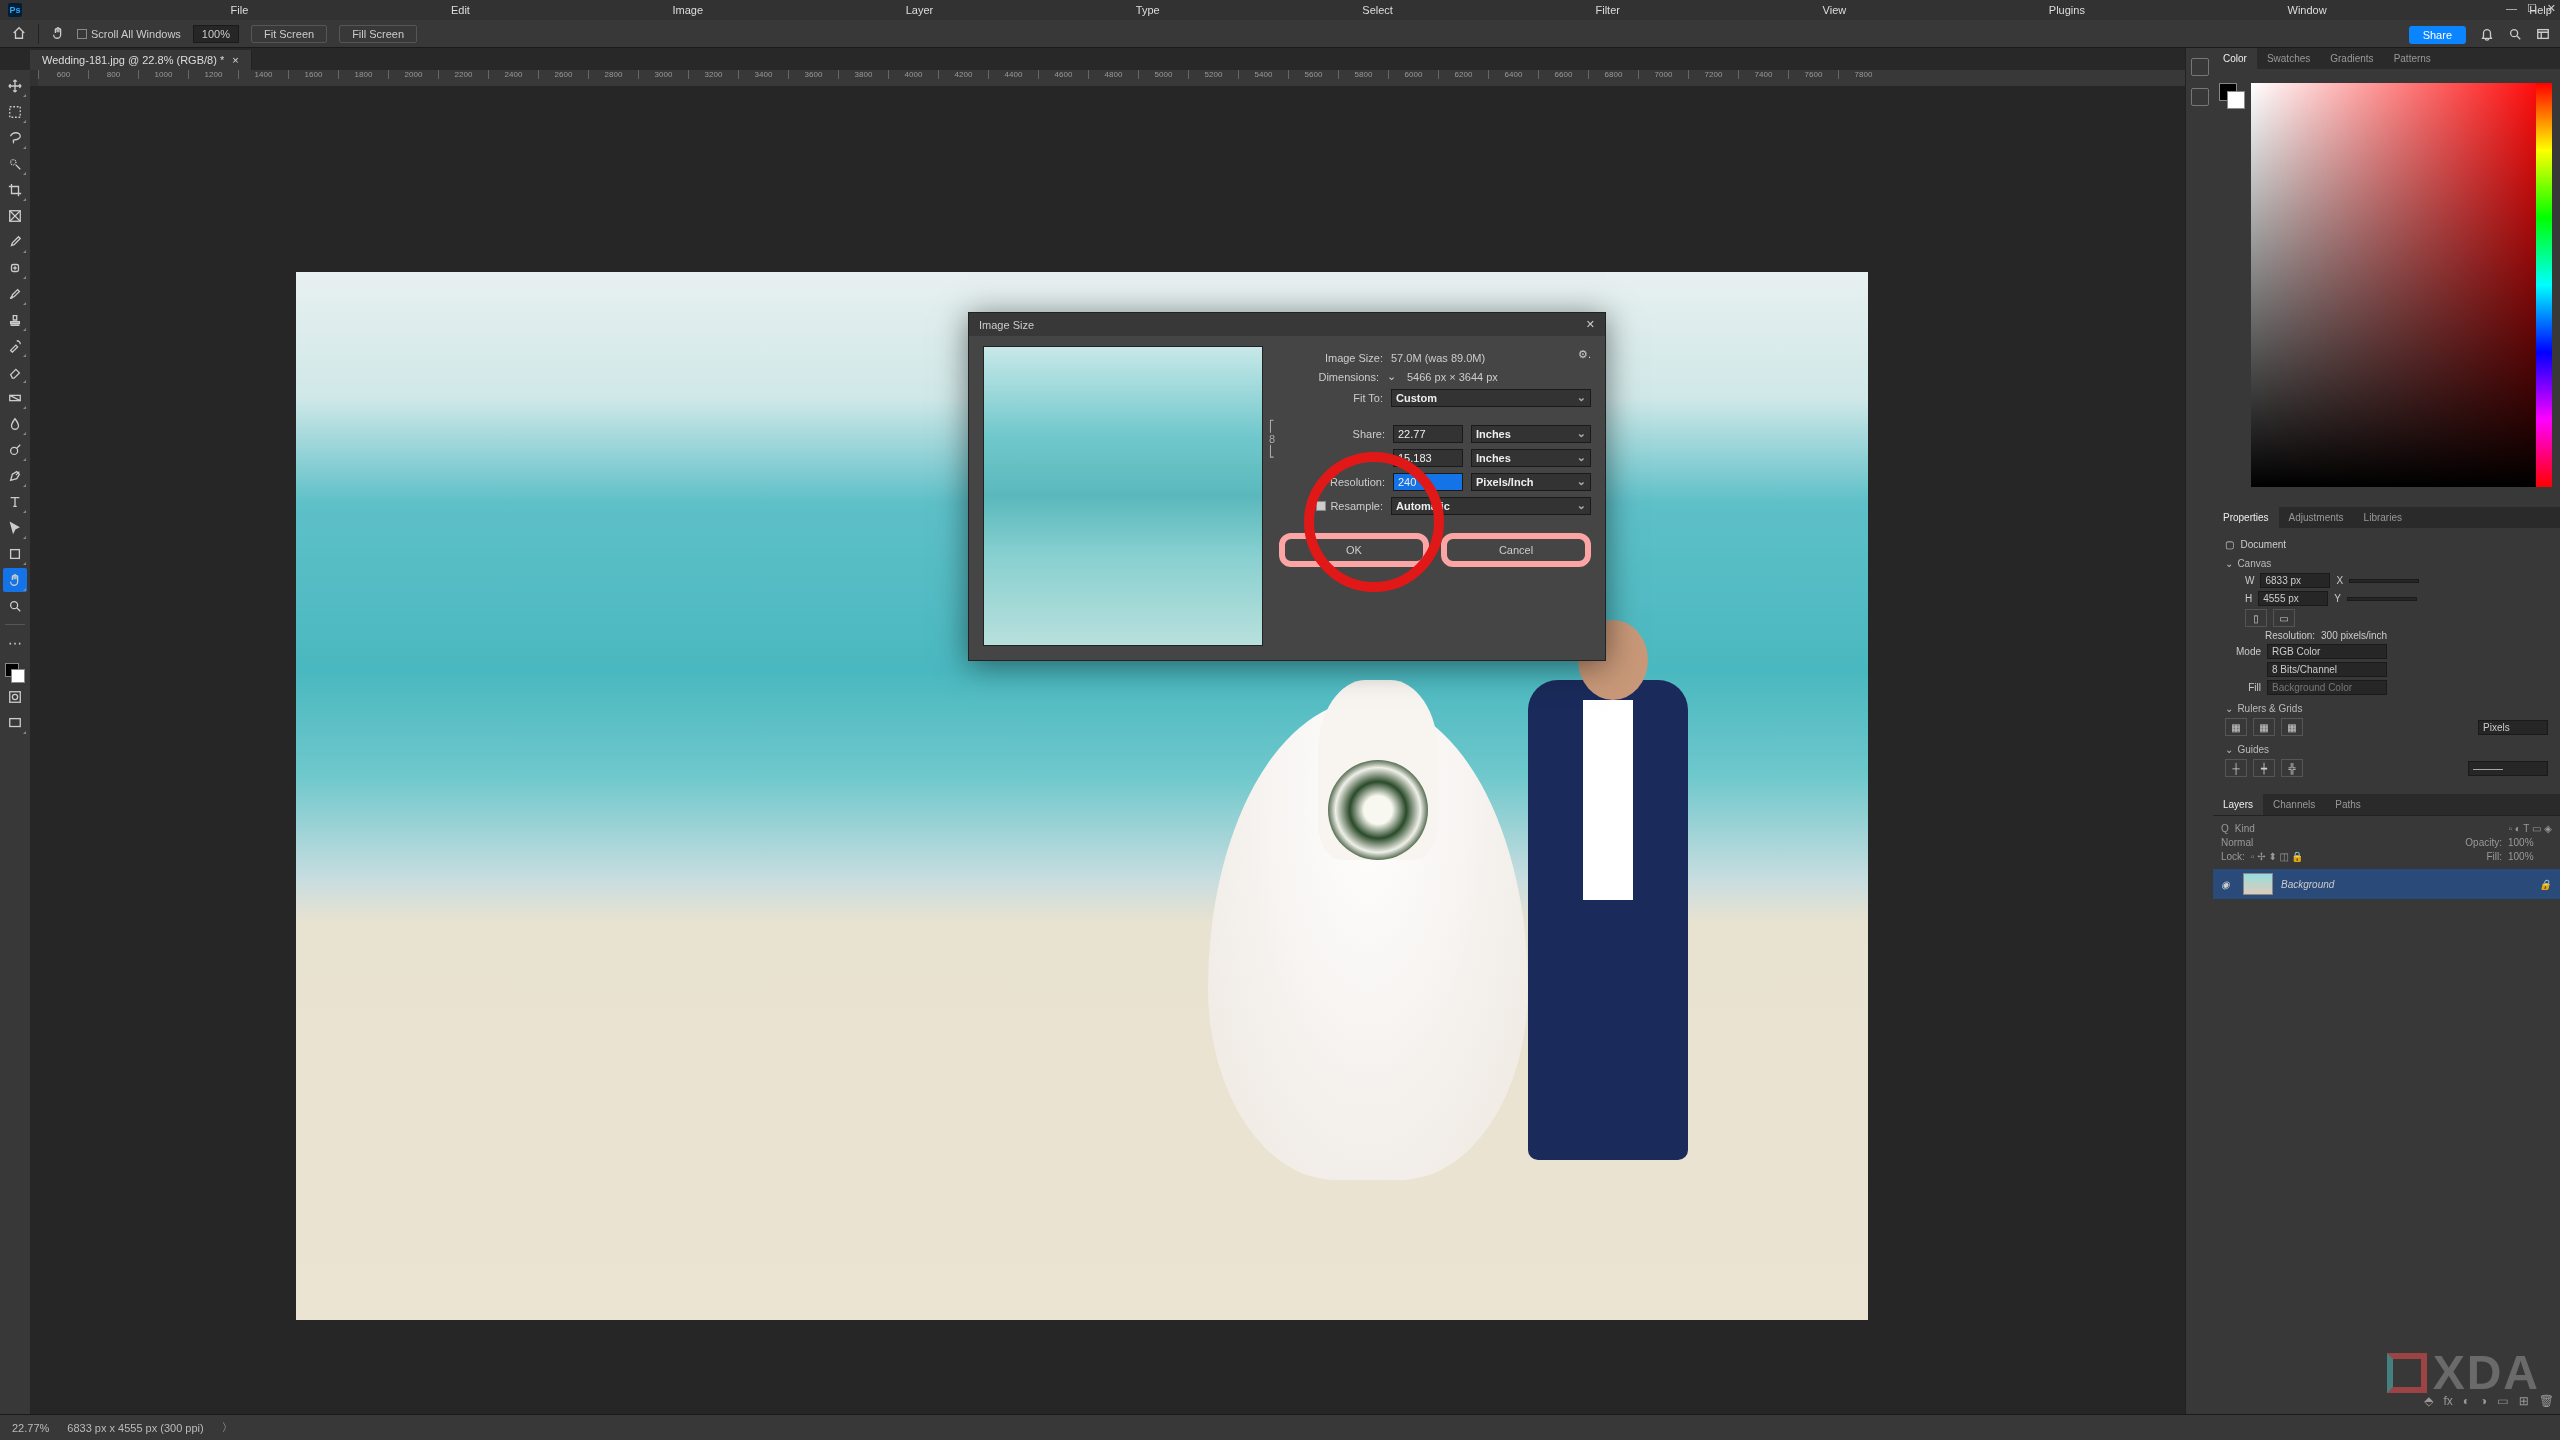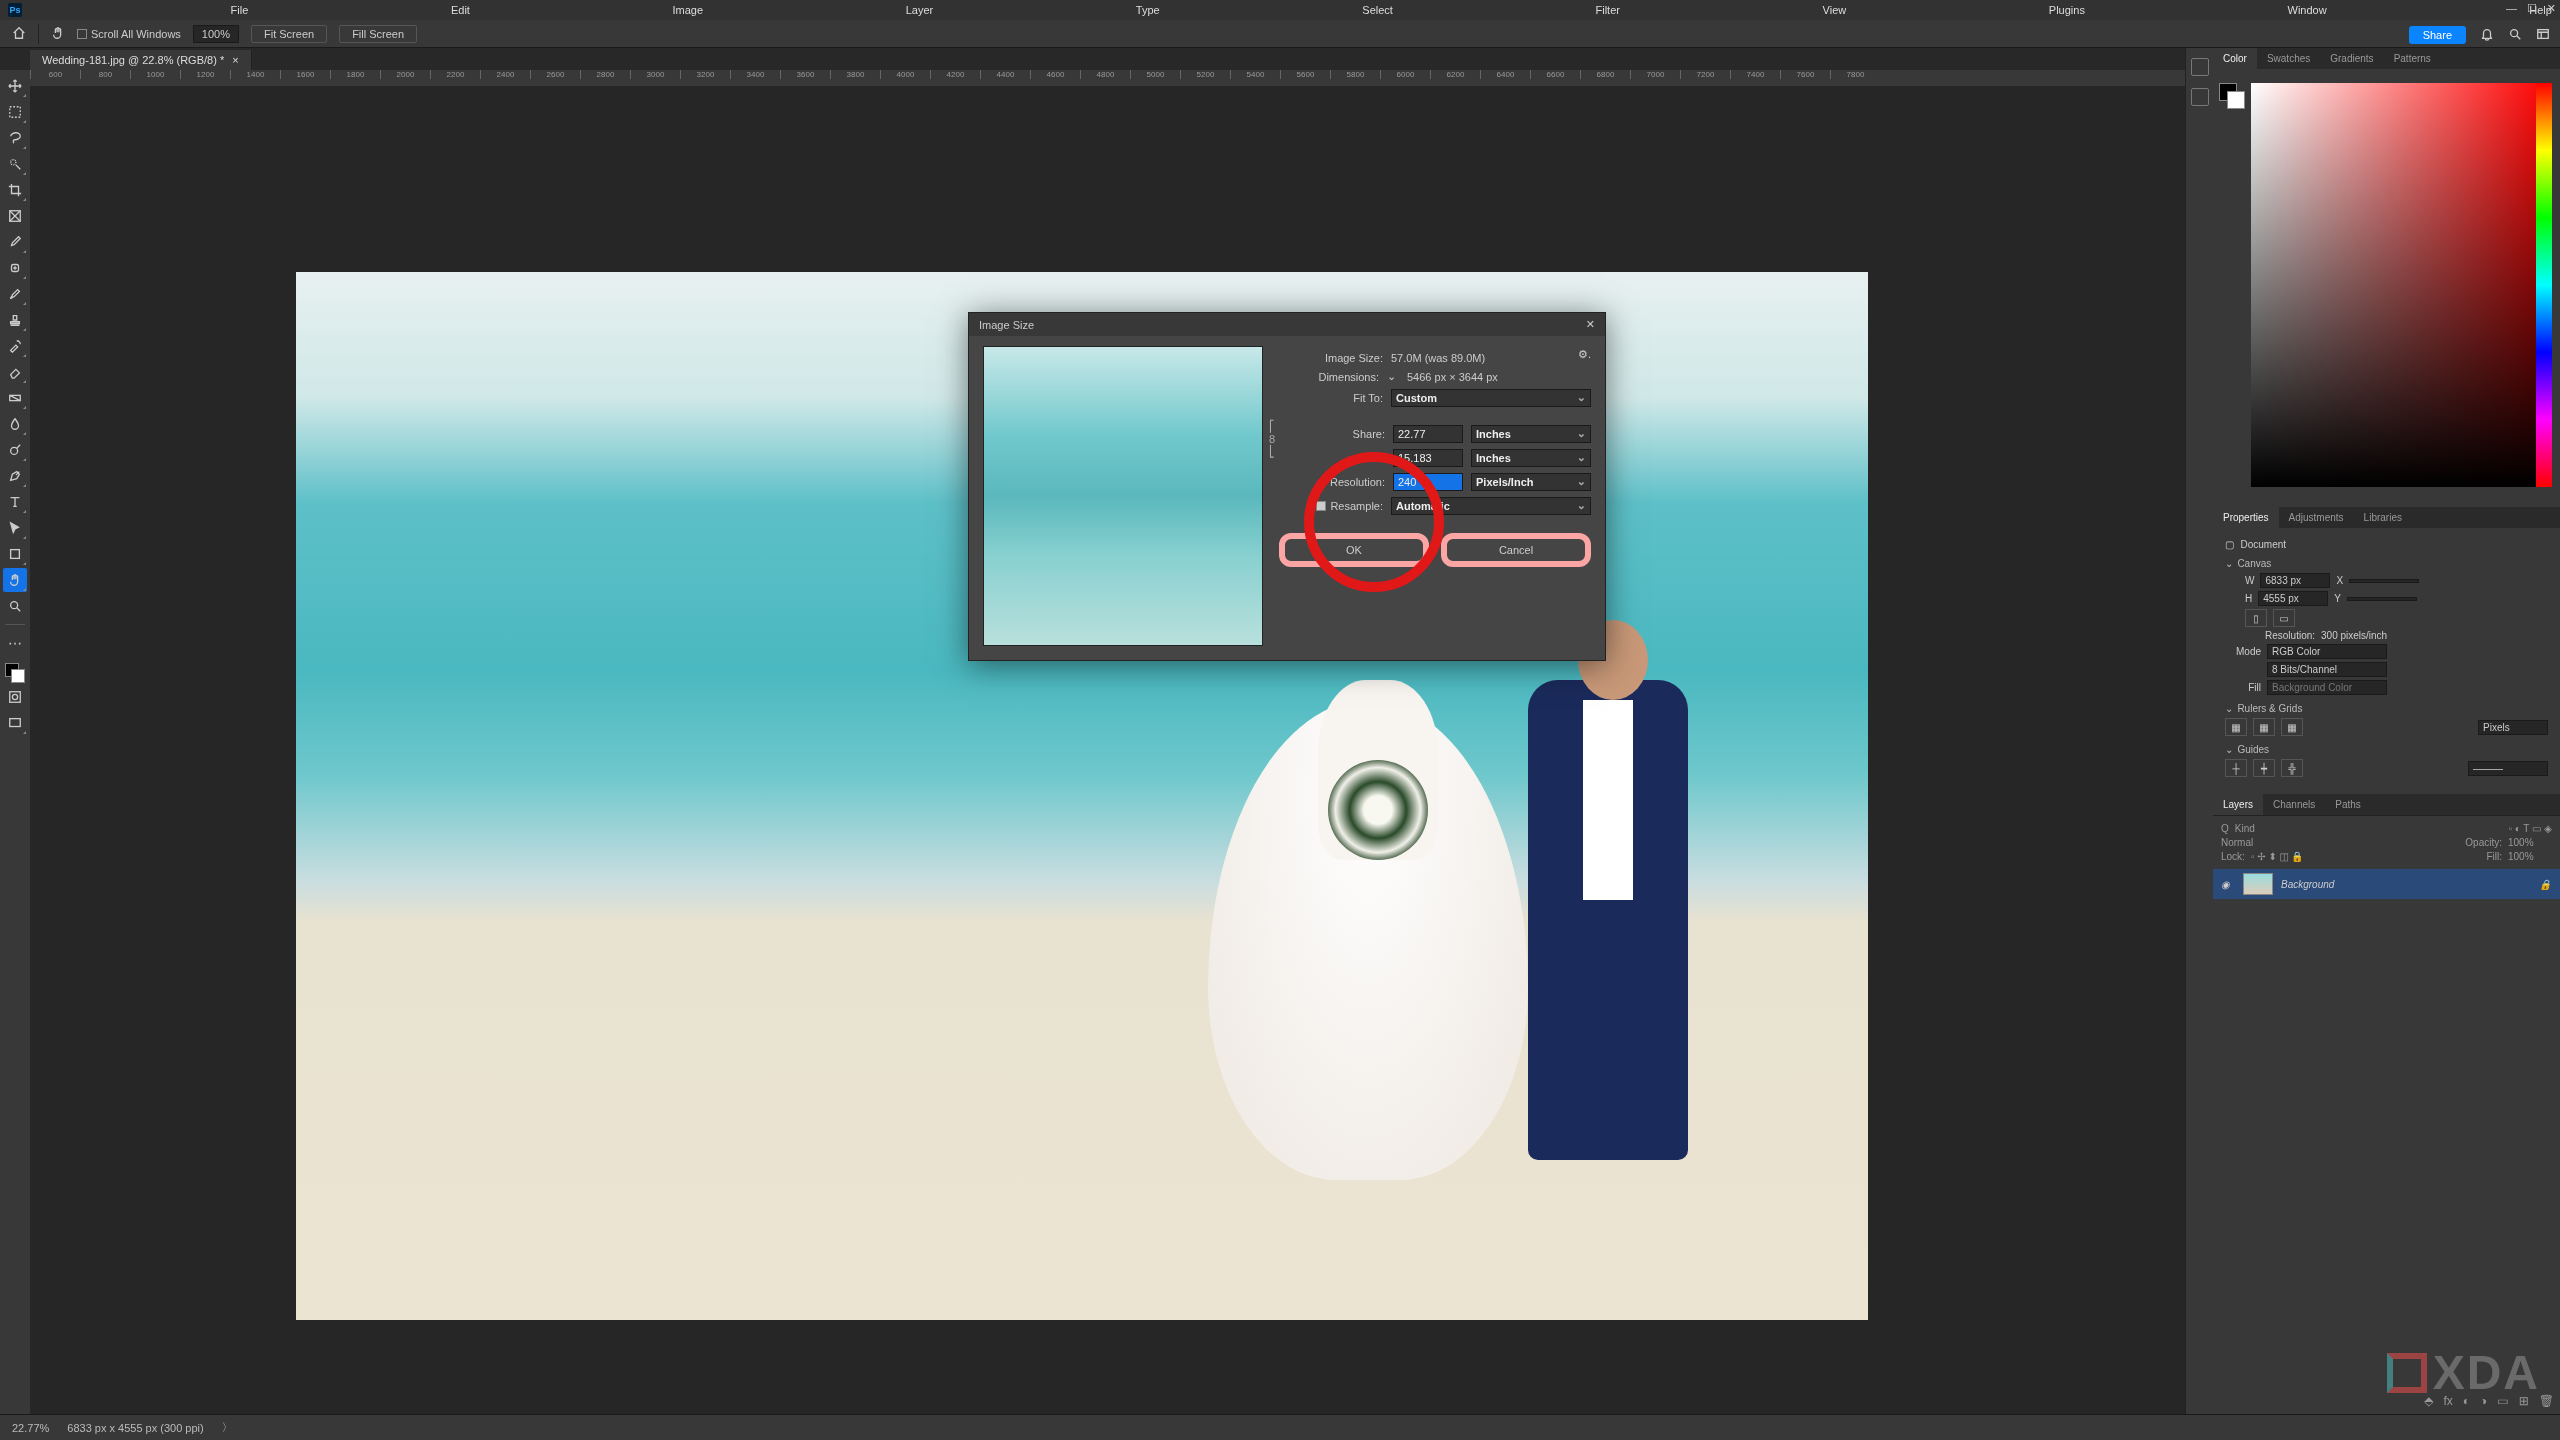--- a/index.html
+++ b/index.html
@@ -18,21 +18,21 @@
 .optionsbar .zoom-box { background:#262626; padding:2px 8px; border:1px solid #1a1a1a; }
 .optionsbar .fit-btn { background:#383838; border:1px solid #555; padding:2px 12px; border-radius:2px; }
 .right-icons { position:absolute; right:10px; top:26px; display:flex; gap:14px; align-items:center; }
 .share-btn { background:#0a84ff; color:#fff; padding:3px 14px; border-radius:3px; font-size:11px; }
 
 
 .tabbar { height:22px; background:#282828; display:flex; align-items:flex-end; padding-left:30px; }
 .doc-tab { background:#383838; padding:4px 12px; font-size:11px; color:#ddd; border-right:1px solid #222; display:flex; gap:8px; align-items:center; }
 
 
-.ruler-h { position:absolute; left:30px; top:70px; height:28px; right:375px; background:#383838; font-size:8px; color:#999; overflow:hidden; white-space:nowrap; }
+.ruler-h { position:absolute; left:38px; top:70px; height:28px; right:375px; background:#383838; font-size:8px; color:#999; overflow:hidden; white-space:nowrap; }
 .ruler-h span { display:inline-block; width:50px; text-align:center; border-left:1px solid #666; }
 
 
 .toolbar { position:absolute; left:0; top:70px; width:30px; bottom:26px; background:#383838; display:flex; flex-direction:column; align-items:center; padding-top:4px; gap:2px; }
 .tool { width:24px; height:24px; display:flex; align-items:center; justify-content:center; color:#ccc; font-size:14px; border-radius:2px; position:relative; }
 .tool.active { background:#1473e6; }
 .tool .tri { position:absolute; right:1px; bottom:1px; width:0; height:0; border-right:3px solid #888; border-top:3px solid transparent; }
 .swatches-tb { margin-top:6px; position:relative; width:20px; height:20px; }
 .swatches-tb .fg { position:absolute; left:0; top:0; width:14px; height:14px; background:#000; border:1px solid #888; }
 .swatches-tb .bg { position:absolute; right:0; bottom:0; width:14px; height:14px; background:#fff; border:1px solid #888; }

